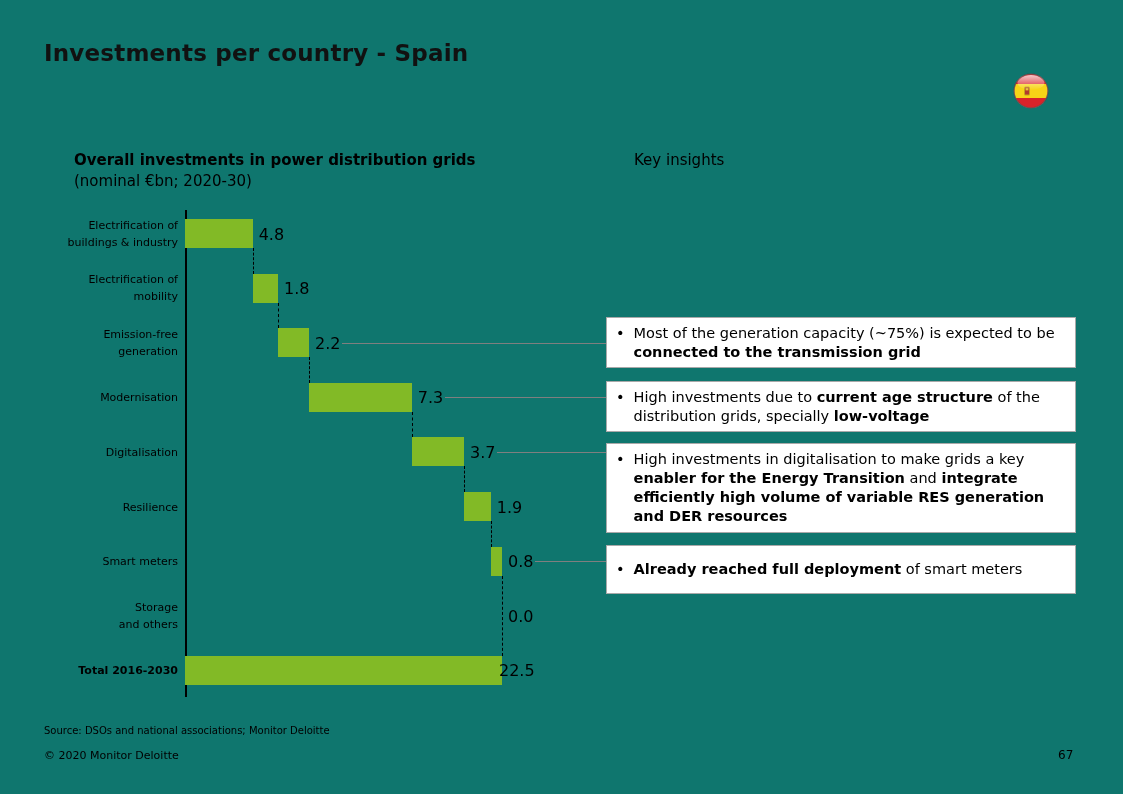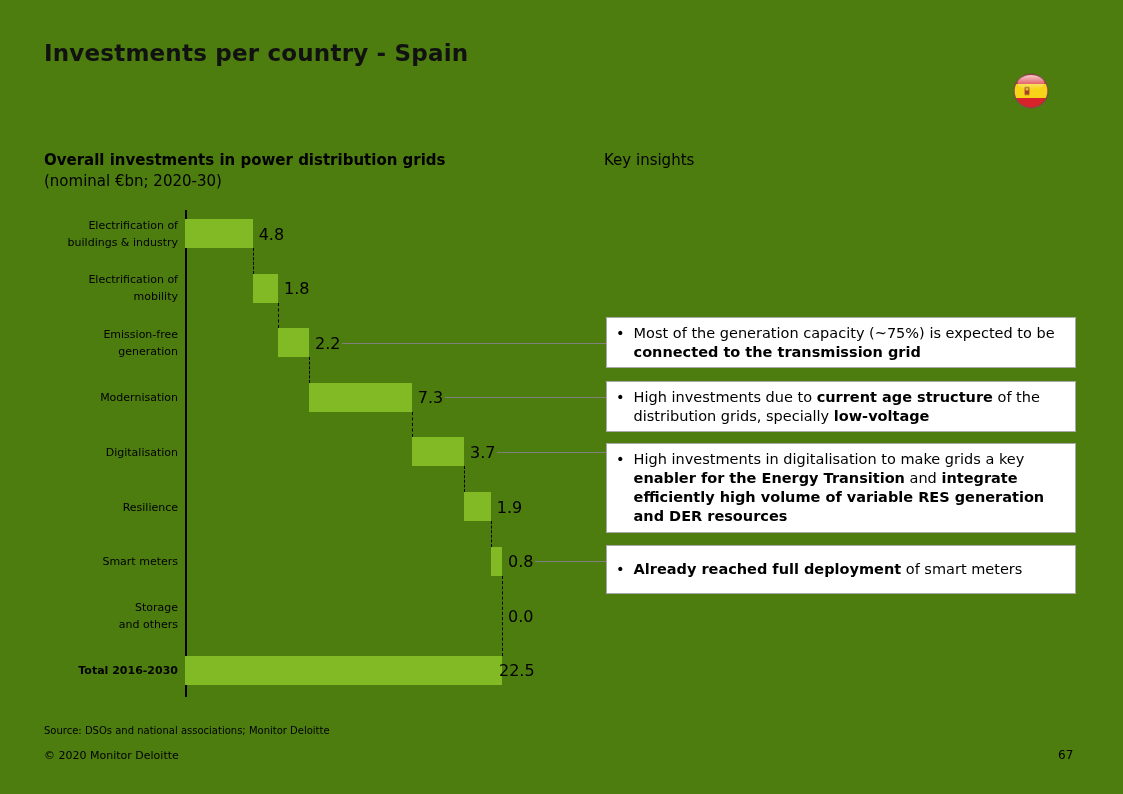--- a/index.html
+++ b/index.html
@@ -1,24 +1,24 @@
 <!DOCTYPE html>
 <html><head>
 <meta charset="utf-8">
 <style>
   * { margin:0; padding:0; box-sizing:border-box; }
   html,body { background:#ffffff; }
   body { font-family:"DejaVu Sans","Liberation Sans",sans-serif; color:#000; }
-  .slide { position:relative; width:1123px; height:794px; background:#4d7c0f; overflow:hidden; }
+  .slide { position:relative; width:1123px; height:794px; background:#0f766e; overflow:hidden; }
 
   .slide-title { position:absolute; left:44px; top:40px; font-size:23px; color:#111; letter-spacing:0.2px; }
 
   .flag { position:absolute; left:1013px; top:73px; width:36px; height:36px; }
 
-  .col-header { position:absolute; font-size:15px; line-height:21px; }
+  .col-header { position:absolute; font-size:15px; line-height:21px;margin-left:30px; }
   .col-header .hd-bold { font-weight:bold; }
   #chart-header { left:44px; top:150px; width:480px; }
   #insights-header { left:604px; top:150px; font-weight:normal;text-align:center; }
 
   #chart { position:absolute; left:0; top:0; width:1123px; height:794px; pointer-events:none; }
   .axis-line { position:absolute; width:1.6px; background:#000; }
   .wf-bar { position:absolute; }
   .cat-label { position:absolute; text-align:right; font-size:11px; line-height:17px; transform:translateY(-50%); }
   .cat-label.total { font-weight:bold; }
   .val-label { position:absolute; font-size:16px; transform:translateY(-50%); }

